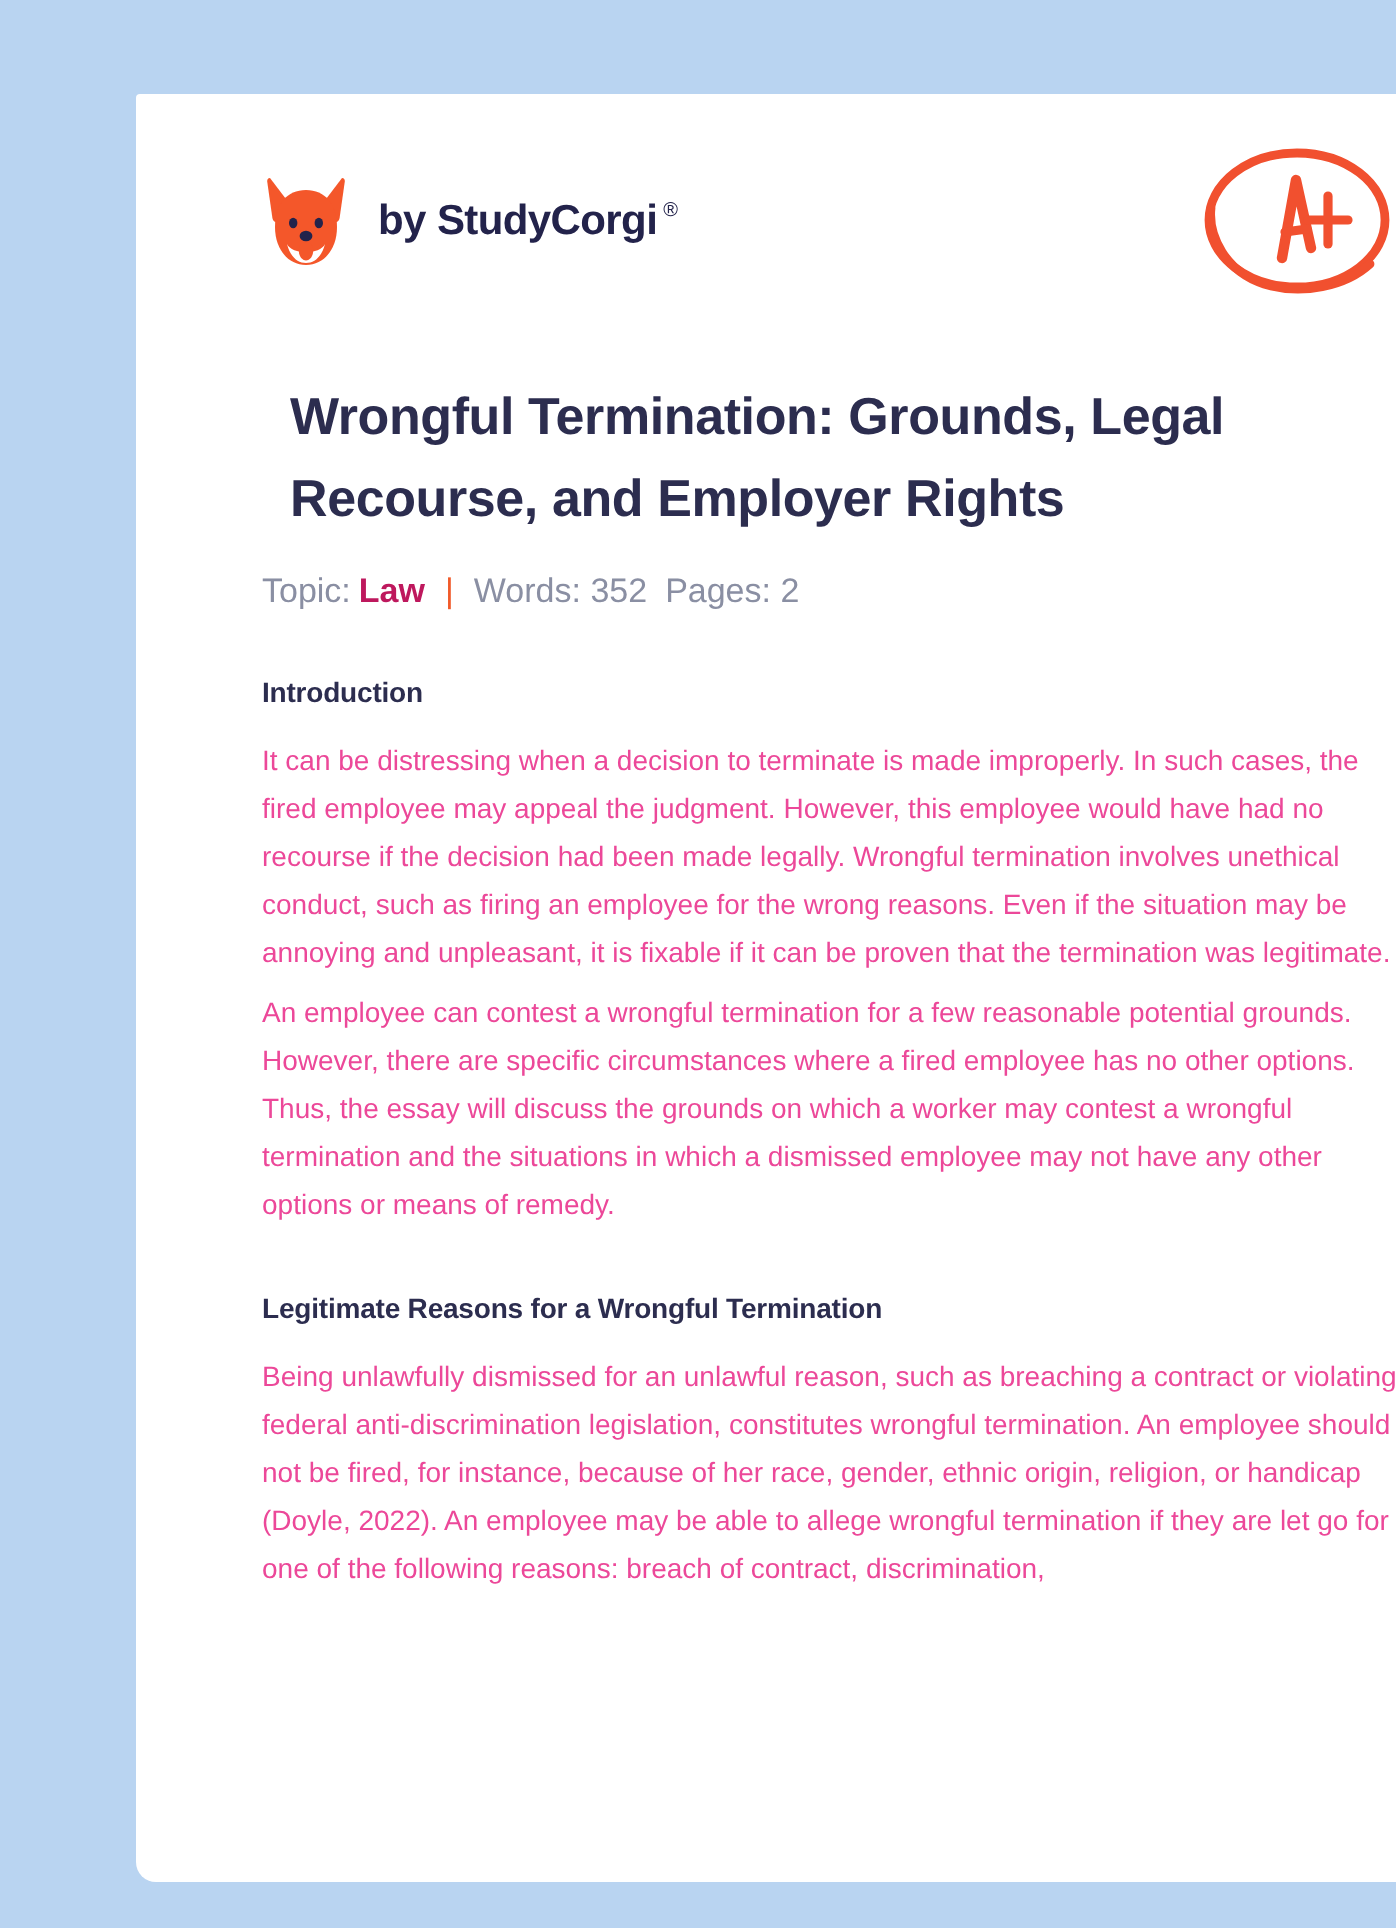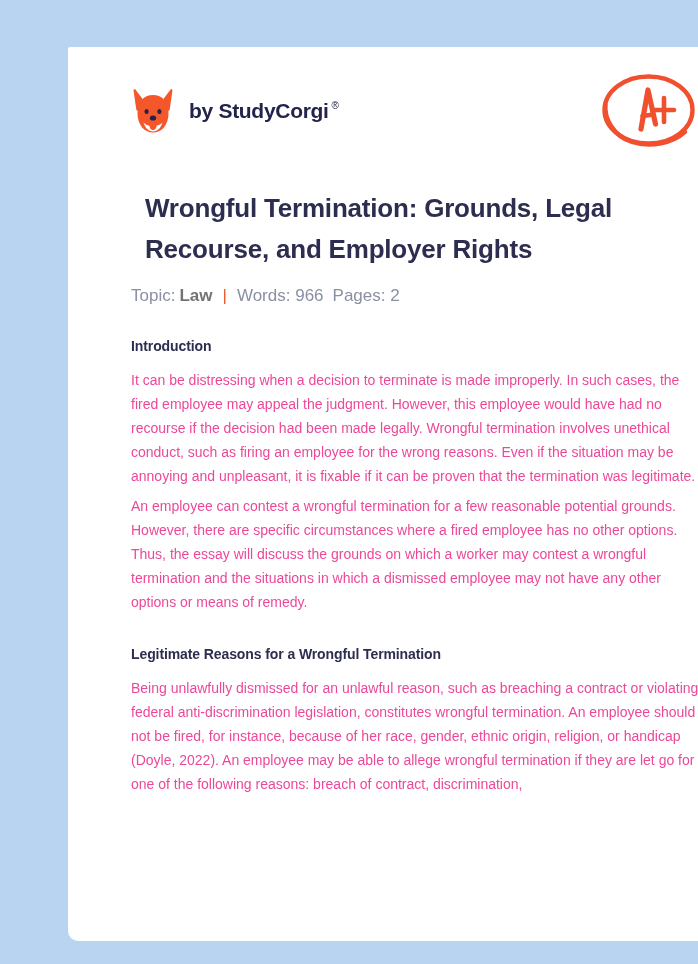--- a/index.html
+++ b/index.html
@@ -90,21 +90,21 @@
   .doc-meta {
     margin-top: 16px;
     font-size: 17px;
     color: #8a8fa3;
     display: flex;
     align-items: baseline;
     white-space: nowrap;
   }
   .meta-label { color: #8a8fa3; }
   .meta-topic-value {
-    color: #737373;
+    color: #be185d;
     font-weight: bold;
     margin-left: 4px;
   }
   .meta-sep {
     color: #f15a29;
     margin: 0 10px;
   }
   .meta-words { margin-right: 9px; }
 
   
@@ -160,21 +160,21 @@
         <path d="M57 44 L77 44" fill="none" stroke="#f1502f" stroke-width="4.6" stroke-linecap="round"></path>
       </svg>
     </div>
 
     <h1 class="doc-title">Wrongful Termination: Grounds, Legal Recourse, and Employer Rights</h1>
 
     <div class="doc-meta">
       <span class="meta-label">Topic:</span>
       <span class="meta-topic-value">Law</span>
       <span class="meta-sep">|</span>
-      <span class="meta-words"><span>Words:</span> <span>966</span></span>
+      <span class="meta-words"><span>Words:</span> <span>352</span></span>
       <span><span>Pages:</span> <span>2</span></span>
     </div>
 
     <h2 class="section-heading">Introduction</h2>
     <p class="body-par">It can be distressing when a decision to terminate is made improperly. In such cases, the fired employee may appeal the judgment. However, this employee would have had no recourse if the decision had been made legally. Wrongful termination involves unethical conduct, such as firing an employee for the wrong reasons. Even if the situation may be annoying and unpleasant, it is fixable if it can be proven that the termination was legitimate.</p>
     <p class="body-par">An employee can contest a wrongful termination for a few reasonable potential grounds. However, there are specific circumstances where a fired employee has no other options. Thus, the essay will discuss the grounds on which a worker may contest a wrongful termination and the situations in which a dismissed employee may not have any other options or means of remedy.</p>
 
     <h2 class="section-heading">Legitimate Reasons for a Wrongful Termination</h2>
     <p class="body-par">Being unlawfully dismissed for an unlawful reason, such as breaching a contract or violating federal anti-discrimination legislation, constitutes wrongful termination. An employee should not be fired, for instance, because of her race, gender, ethnic origin, religion, or handicap (Doyle, 2022). An employee may be able to allege wrongful termination if they are let go for one of the following reasons: breach of contract, discrimination,</p>
 

